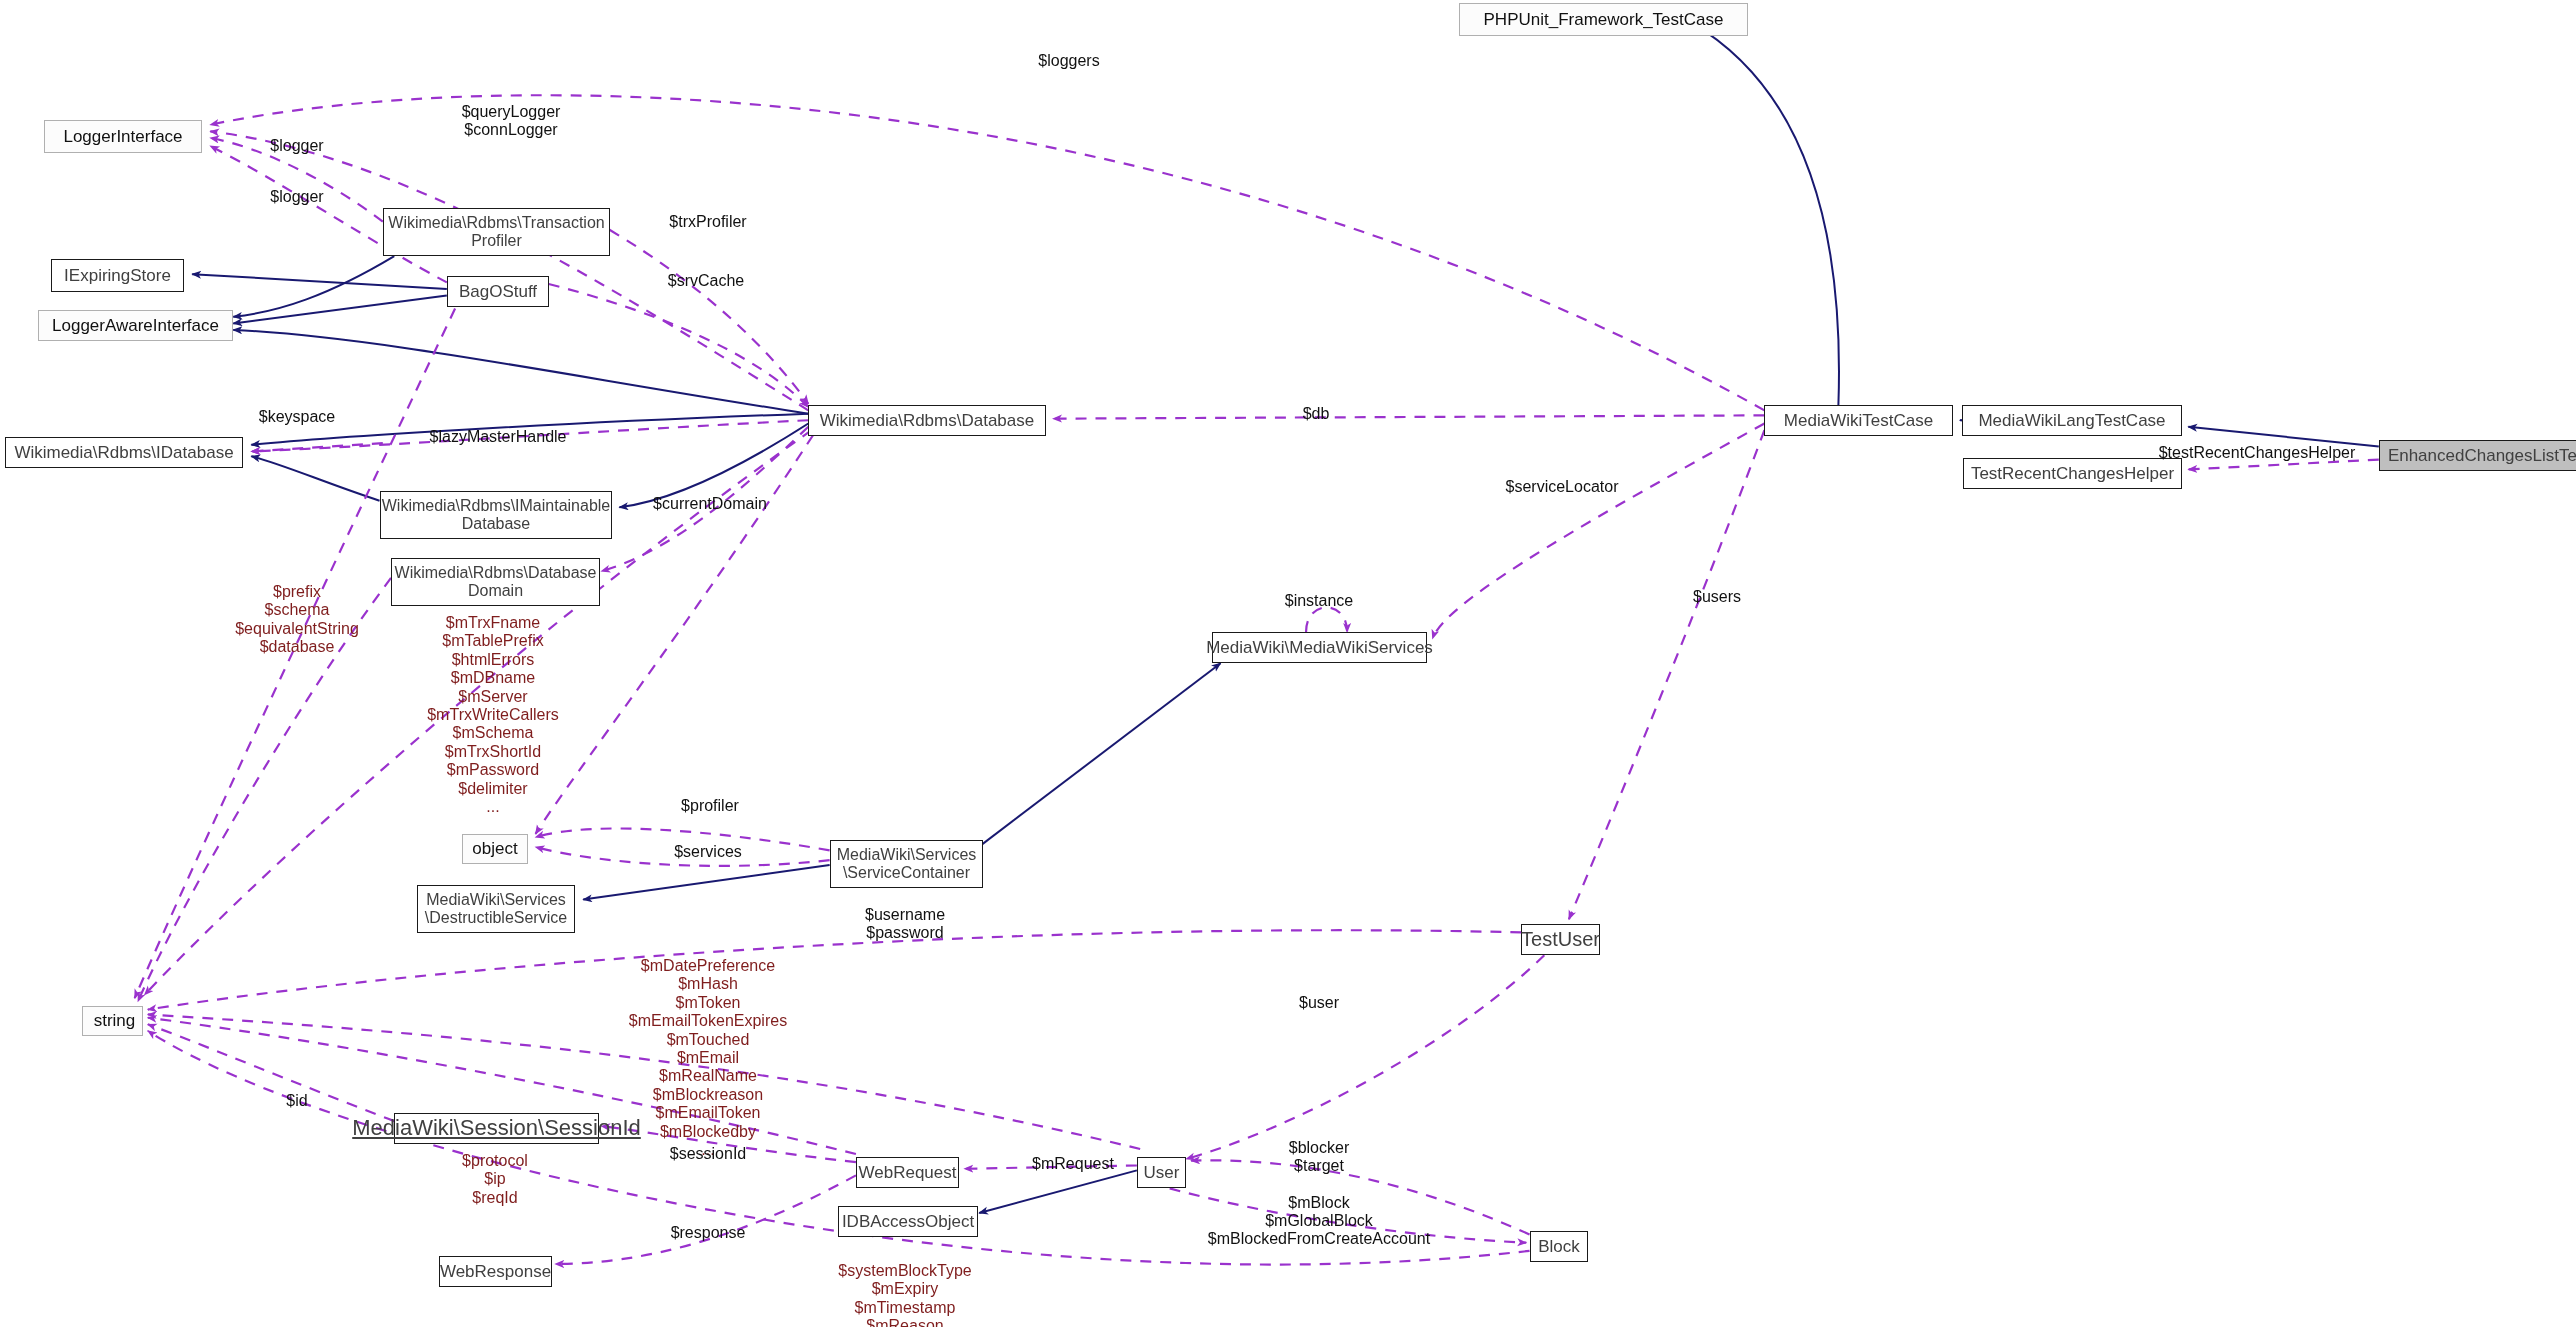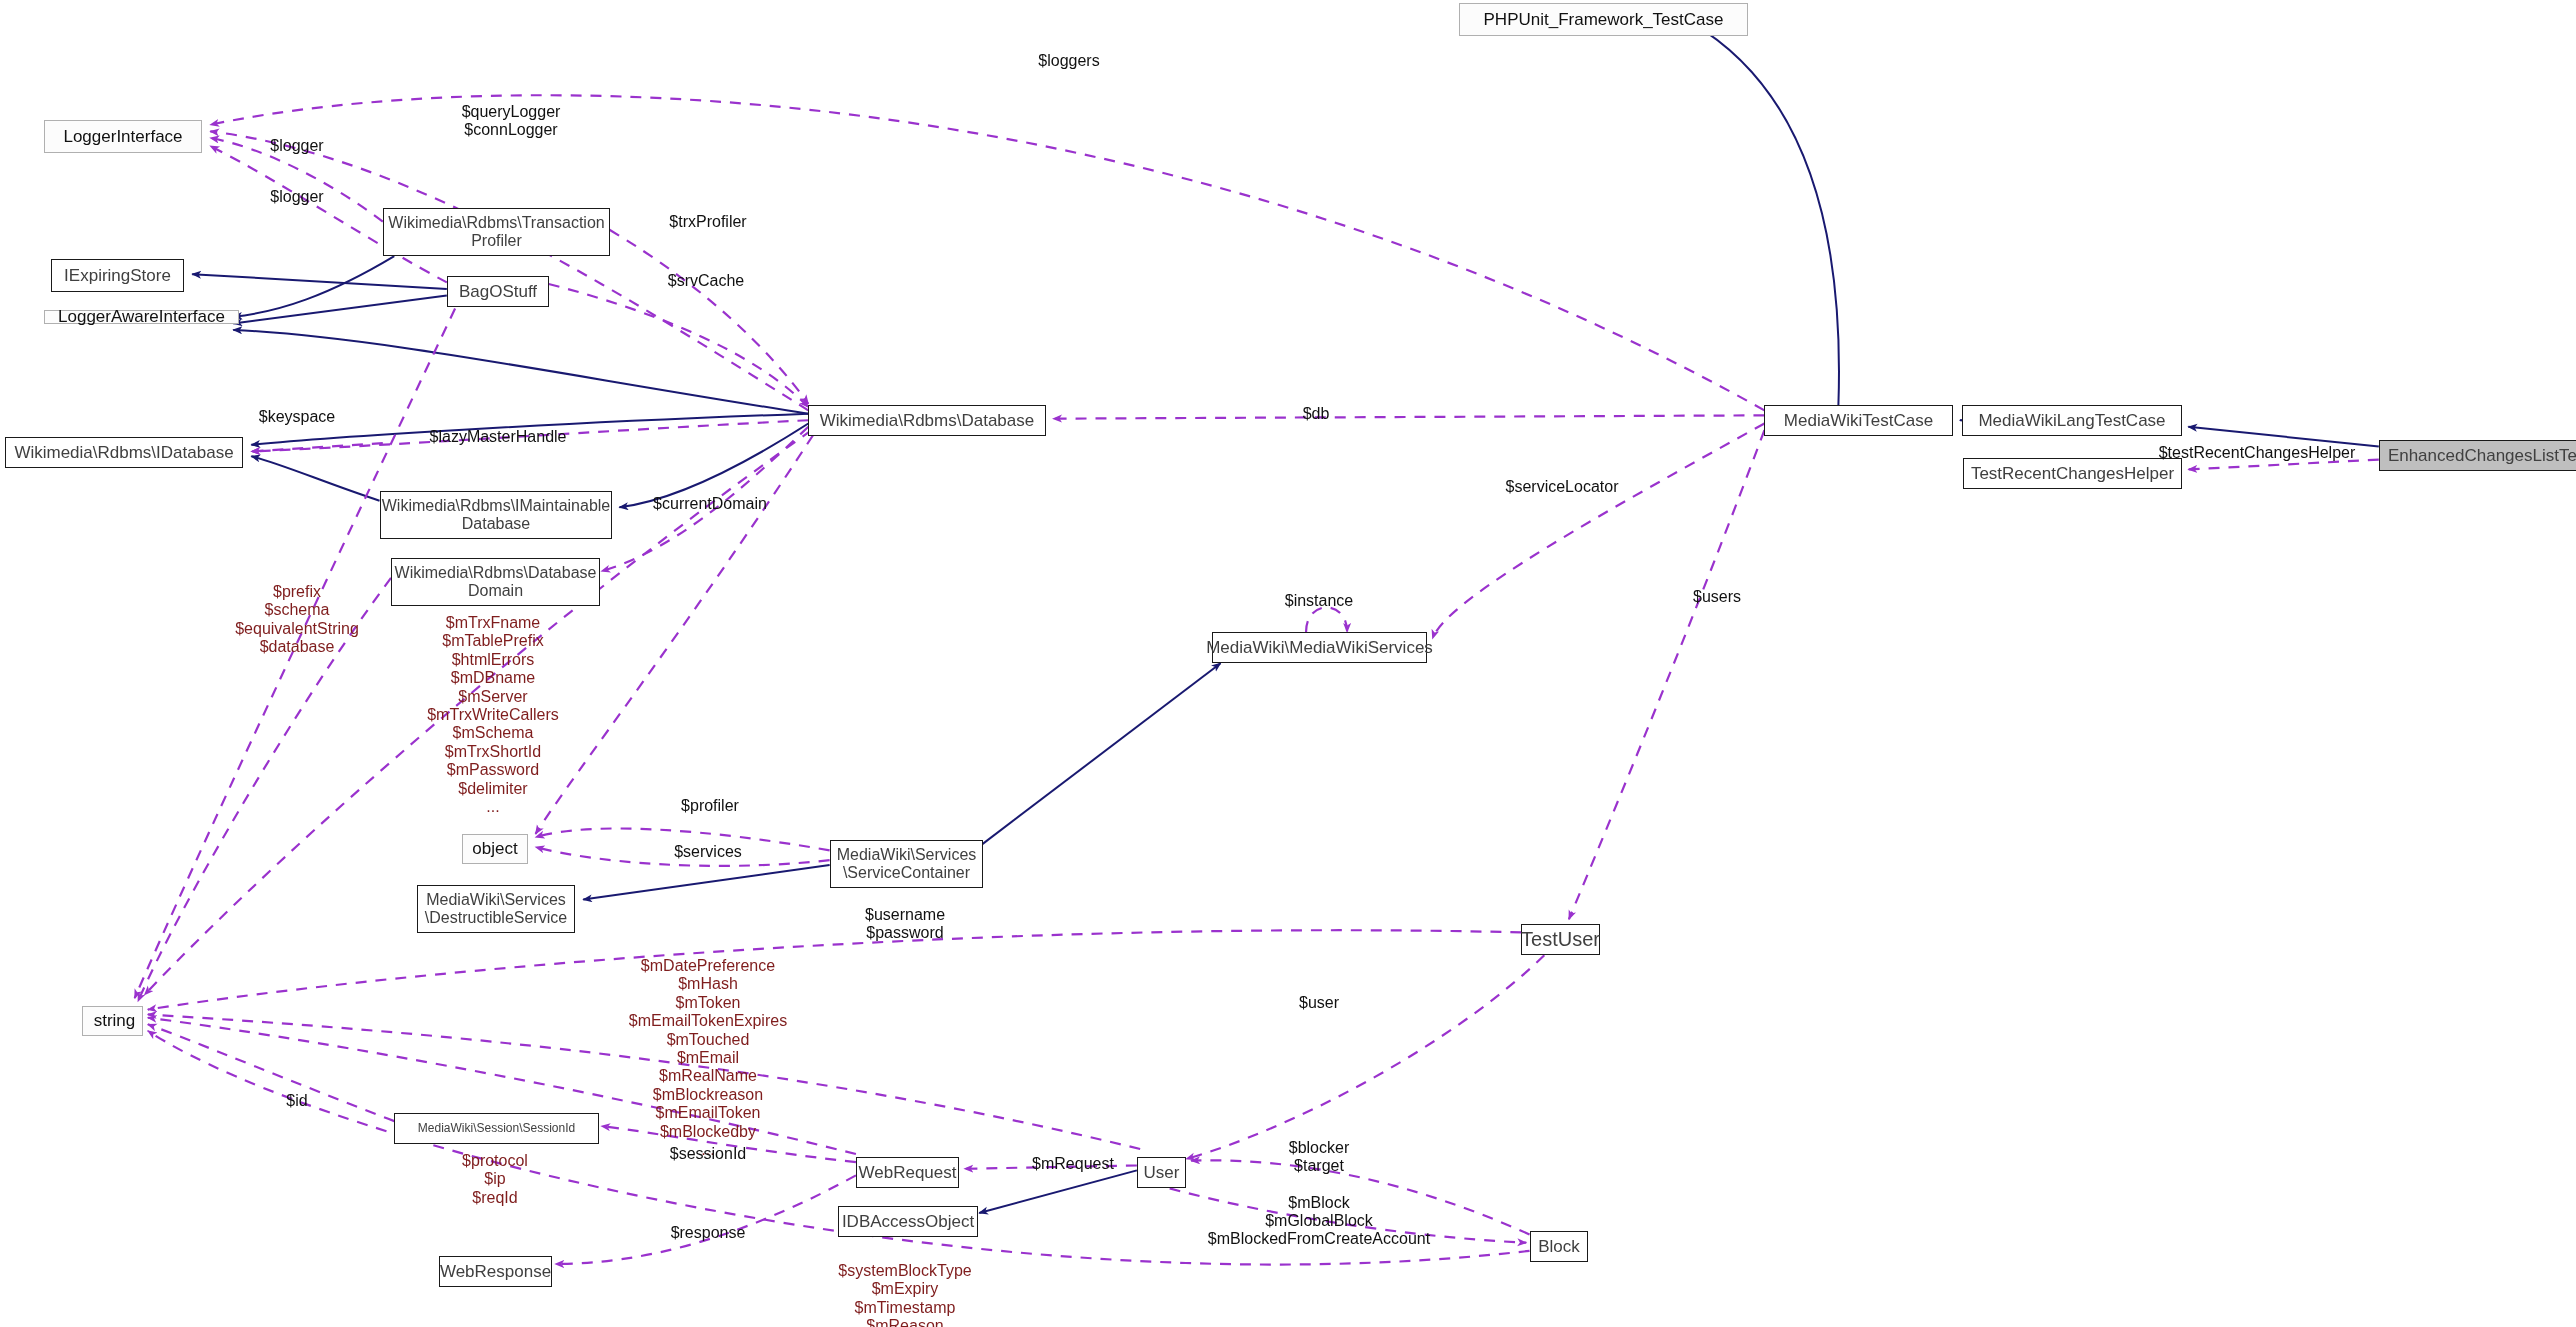--- a/index.html
+++ b/index.html
@@ -134,40 +134,40 @@
         <path d="M 814.1,431.4 C 494.4,658.6 247.2,889.1 145.0,997.8" fill="none" stroke="#9a32cd" stroke-width="2.2" stroke-dasharray="11,9" marker-end="url(#arrow-usage)"></path>
       </g>
   </svg>
 
 <div class="node faded" style="left: 1459px; top: 3.3px; width: 289px; height: 33px; font-size: 17px;">PHPUnit_Framework_TestCase</div>
     <div class="node faded" style="left: 44px; top: 120px; width: 158px; height: 33px; font-size: 17px;">LoggerInterface</div>
     <div class="node solid" style="left: 383px; top: 208px; width: 227px; height: 48px; font-size: 16px;">Wikimedia\Rdbms\Transaction
 Profiler</div>
     <div class="node solid" style="left: 51px; top: 259px; width: 133px; height: 33px; font-size: 17px;">IExpiringStore</div>
     <div class="node solid" style="left: 447px; top: 276px; width: 102px; height: 31px; font-size: 17px;">BagOStuff</div>
-    <div class="node faded" style="left: 44px; top: 310px; width: 195px; height: 14px; font-size: 17px;">LoggerAwareInterface</div>
+    <div class="node faded" style="left: 38px; top: 310px; width: 195px; height: 31px; font-size: 17px;">LoggerAwareInterface</div>
     <div class="node solid" style="left: 5px; top: 437px; width: 238px; height: 31px; font-size: 17px;">Wikimedia\Rdbms\IDatabase</div>
     <div class="node solid" style="left: 808px; top: 405px; width: 238px; height: 31px; font-size: 17px;">Wikimedia\Rdbms\Database</div>
     <div class="node solid" style="left: 1764px; top: 405px; width: 189px; height: 31px; font-size: 17px;">MediaWikiTestCase</div>
     <div class="node solid" style="left: 1962px; top: 405px; width: 220px; height: 31px; font-size: 17px;">MediaWikiLangTestCase</div>
     <div class="node highlight" style="left: 2379px; top: 440px; width: 220px; height: 31px; font-size: 17px;">EnhancedChangesListTest</div>
     <div class="node solid" style="left: 1963px; top: 458px; width: 219px; height: 31px; font-size: 17px;">TestRecentChangesHelper</div>
     <div class="node solid" style="left: 380px; top: 491px; width: 232px; height: 48px; font-size: 16px;">Wikimedia\Rdbms\IMaintainable
 Database</div>
     <div class="node solid" style="left: 391px; top: 558px; width: 209px; height: 48px; font-size: 16px;">Wikimedia\Rdbms\Database
 Domain</div>
     <div class="node solid" style="left: 1212px; top: 632px; width: 215px; height: 31px; font-size: 17px;">MediaWiki\MediaWikiServices</div>
     <div class="node faded" style="left: 462px; top: 834px; width: 66px; height: 29.5px; font-size: 17px;">object</div>
     <div class="node solid" style="left: 830px; top: 840px; width: 153px; height: 48px; font-size: 16px;">MediaWiki\Services
 \ServiceContainer</div>
     <div class="node solid" style="left: 417px; top: 885px; width: 158px; height: 48px; font-size: 16px;">MediaWiki\Services
 \DestructibleService</div>
     <div class="node solid" style="left: 1521px; top: 924px; width: 79px; height: 31px; font-size: 20px;">TestUser</div>
     <div class="node faded" style="left: 82px; top: 1006px; width: 61px; height: 29.5px; font-size: 17px; padding-left: 9px;">string</div>
-    <div class="node solid" style="left: 394px; top: 1113px; width: 205px; height: 31px; font-size: 12px;">MediaWiki\Session\SessionId</div>
+    <div class="node solid" style="left: 394px; top: 1113px; width: 205px; height: 31px; font-size: 22px; text-decoration: underline;">MediaWiki\Session\SessionId</div>
     <div class="node solid" style="left: 856px; top: 1157px; width: 103px; height: 31px; font-size: 17px;">WebRequest</div>
     <div class="node solid" style="left: 1137px; top: 1157px; width: 49px; height: 31px; font-size: 17px;">User</div>
     <div class="node solid" style="left: 838px; top: 1206px; width: 140px; height: 31px; font-size: 17px;">IDBAccessObject</div>
     <div class="node solid" style="left: 1530px; top: 1231px; width: 58px; height: 31px; font-size: 17px;">Block</div>
     <div class="node solid" style="left: 439px; top: 1256px; width: 113px; height: 31px; font-size: 17px;">WebResponse</div>
     <div class="edge-label" style="left: 1069px; top: 61px;">$loggers</div>
     <div class="edge-label" style="left: 495px; top: 121px; margin-left: 16px;">$queryLogger
 $connLogger</div>
     <div class="edge-label" style="left: 297px; top: 146px;">$logger</div>
     <div class="edge-label" style="left: 297px; top: 197px;">$logger</div>

